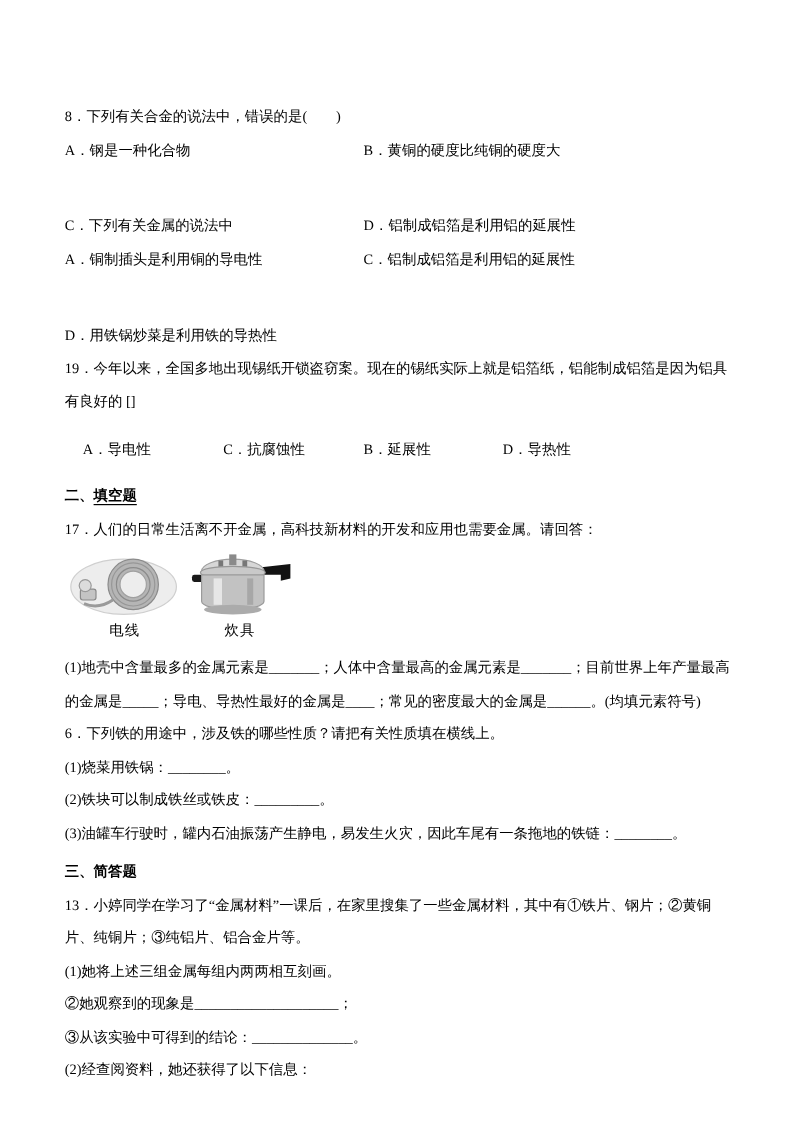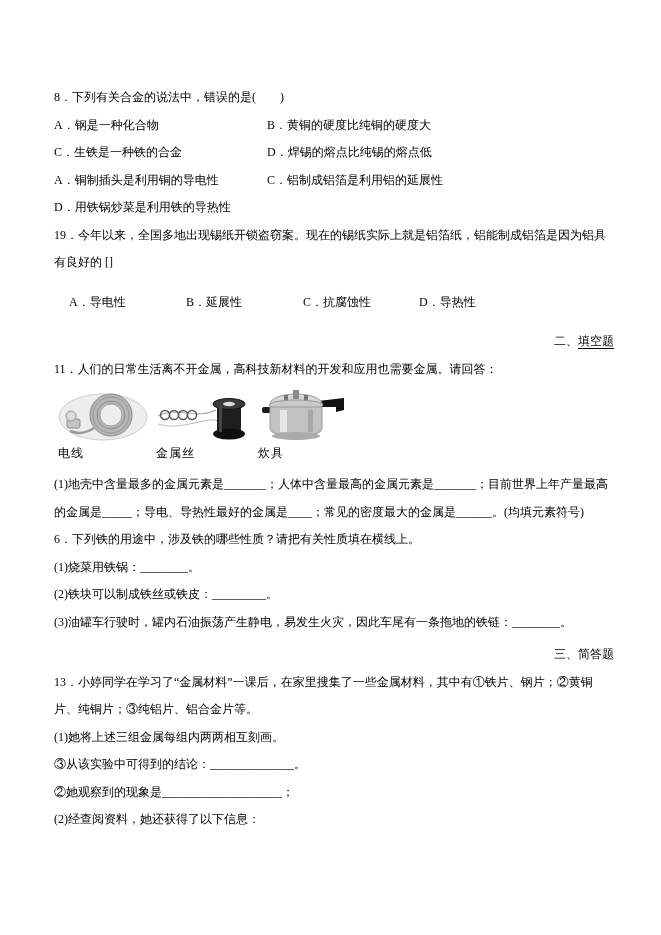--- a/index.html
+++ b/index.html
@@ -13,105 +13,90 @@
     font-size:12px;
     line-height:27.5px;
     padding:84px 47px 0 54px;
     overflow:hidden;
   }
   .line { margin:0; }
   .opts2 {
     display:grid;
     grid-template-columns:213px auto;
     margin:0;
+    gap:36px;
   }
   .opts4 {
     display:grid;
     grid-template-columns:117px 117px 116px auto;
     padding-left:3px;
     margin:12px;
   }
-  .section-head { font-weight:normal; margin-top:5px;text-align:right; }
+  .section-head { font-weight:bold; margin-top:5px; }
   .section-head .u { text-decoration:underline; text-underline-offset:3px; }
   .figures {
     display:flex;
     align-items:flex-end;
     margin:3px 0 10px 4px;
   }
-  .figure { display:flex; flex-direction:column; align-items:flex-start; }
+  .figure { display:flex; flex-direction:column; align-items:center; }
   .figure + .figure { margin-left:6px; }
   .figure svg { display:block; }
   .figcaption { line-height:16px; margin-top:3px; letter-spacing:1px; }
 </style>
 </head>
 <body>
 
 <div class="page">
 
   <p class="line">8．下列有关合金的说法中，错误的是(　　)</p>
   <div class="opts2">
     <span>A．钢是一种化合物</span>
     <span>B．黄铜的硬度比纯铜的硬度大</span>
-    <span>C．生铁是一种铁的合金</span>
-    <span>D．焊锡的熔点比纯锡的熔点低</span>
+    <span>C．下列有关金属的说法中</span>
+    <span>D．铝制成铝箔是利用铝的延展性</span>
   </div>
 
   <div class="opts2">
     <span>A．铜制插头是利用铜的导电性</span>
     <span>C．铝制成铝箔是利用铝的延展性</span>
     <span>D．用铁锅炒菜是利用铁的导热性</span>
   </div>
 
   <p class="line">19．今年以来，全国多地出现锡纸开锁盗窃案。现在的锡纸实际上就是铝箔纸，铝能制成铝箔是因为铝具有良好的 []</p>
   <div class="opts4">
     <span>A．导电性</span>
+    <span>C．抗腐蚀性</span>
     <span>B．延展性</span>
-    <span>C．抗腐蚀性</span>
     <span>D．导热性</span>
   </div>
 
   <p class="line section-head">
     <span>二、</span><span class="u">填空题</span>
   </p>
 
-  <p class="line">11．人们的日常生活离不开金属，高科技新材料的开发和应用也需要金属。请回答：</p>
+  <p class="line">17．人们的日常生活离不开金属，高科技新材料的开发和应用也需要金属。请回答：</p>
 
   <div class="figures">
 
     <div class="figure">
       <svg width="92" height="52" viewBox="0 0 92 52">
         <ellipse cx="45" cy="27" rx="44" ry="23" fill="#ededed" stroke="#cfcfcf" stroke-width="1"></ellipse>
         <circle cx="53" cy="25" r="16" fill="none" stroke="#b5b5b5" stroke-width="10"></circle>
         <circle cx="53" cy="25" r="21" fill="none" stroke="#8b8b8b" stroke-width="1"></circle>
         <circle cx="53" cy="25" r="18" fill="none" stroke="#979797" stroke-width="1"></circle>
         <circle cx="53" cy="25" r="14" fill="none" stroke="#8b8b8b" stroke-width="1"></circle>
         <circle cx="53" cy="25" r="11" fill="none" stroke="#a0a0a0" stroke-width="1"></circle>
         <path d="M36,38 Q24,46 12,41" fill="none" stroke="#9a9a9a" stroke-width="2.5"></path>
         <rect x="9" y="29" width="13" height="9" rx="2" fill="#c4c4c4" stroke="#8a8a8a" stroke-width="1"></rect>
         <circle cx="13" cy="26" r="5" fill="#dcdcdc" stroke="#999999" stroke-width="1"></circle>
       </svg>
       <span class="figcaption">电线</span>
     </div>
 
-    <div class="figure">
-      <svg width="96" height="48" viewBox="0 0 96 48">
-        <path d="M2,22 C20,12 40,26 60,16" fill="none" stroke="#aaaaaa" stroke-width="1.2"></path>
-        <path d="M2,30 C28,38 52,20 64,28" fill="none" stroke="#bbbbbb" stroke-width="1"></path>
-        <circle cx="9" cy="21" r="4.5" fill="none" stroke="#5a5a5a" stroke-width="1.5"></circle>
-        <circle cx="18" cy="21" r="4.5" fill="none" stroke="#5a5a5a" stroke-width="1.5"></circle>
-        <circle cx="27" cy="21" r="4.5" fill="none" stroke="#5a5a5a" stroke-width="1.5"></circle>
-        <circle cx="36" cy="21" r="4.5" fill="none" stroke="#5a5a5a" stroke-width="1.5"></circle>
-        <rect x="61" y="9" width="24" height="32" fill="#1e1e1e"></rect>
-        <ellipse cx="73" cy="40" rx="16" ry="5.5" fill="#0f0f0f"></ellipse>
-        <ellipse cx="73" cy="10" rx="16" ry="5.5" fill="#3a3a3a" stroke="#111111" stroke-width="1"></ellipse>
-        <ellipse cx="73" cy="10" rx="6" ry="2.2" fill="#dddddd"></ellipse>
-        <rect x="63" y="13" width="3" height="25" fill="#474747"></rect>
-      </svg>
-      <span class="figcaption">金属丝</span>
-    </div>
 
     <div class="figure">
       <svg width="88" height="56" viewBox="0 0 88 56">
         <polygon points="60,15 86,12 86,24 78,26 78,21 60,21" fill="#121212"></polygon>
         <rect x="4" y="21" width="10" height="6" rx="2" fill="#1a1a1a"></rect>
         <path d="M12,18 a26,10 0 0 1 52,0 z" fill="#d7d7d7" stroke="#9f9f9f" stroke-width="1"></path>
         <rect x="35" y="4" width="6" height="9" fill="#8a8a8a"></rect>
         <rect x="26" y="9" width="4" height="6" fill="#777777"></rect>
         <rect x="46" y="9" width="4" height="6" fill="#777777"></rect>
         <ellipse cx="38" cy="19" rx="27" ry="5" fill="#c9c9c9" stroke="#979797" stroke-width="1"></ellipse>
@@ -131,17 +116,17 @@
   <p class="line">(1)烧菜用铁锅：________。</p>
   <p class="line">(2)铁块可以制成铁丝或铁皮：_________。</p>
   <p class="line">(3)油罐车行驶时，罐内石油振荡产生静电，易发生火灾，因此车尾有一条拖地的铁链：________。</p>
 
   <p class="line section-head">
     <span>三、</span><span>简答题</span>
   </p>
 
   <p class="line">13．小婷同学在学习了“金属材料”一课后，在家里搜集了一些金属材料，其中有①铁片、钢片；②黄铜片、纯铜片；③纯铝片、铝合金片等。</p>
   <p class="line">(1)她将上述三组金属每组内两两相互刻画。</p>
+  <p class="line">②她观察到的现象是____________________；</p>
   <p class="line">③从该实验中可得到的结论：______________。</p>
-  <p class="line">②她观察到的现象是____________________；</p>
   <p class="line">(2)经查阅资料，她还获得了以下信息：</p>
 
 </div>
 
 </body></html>

